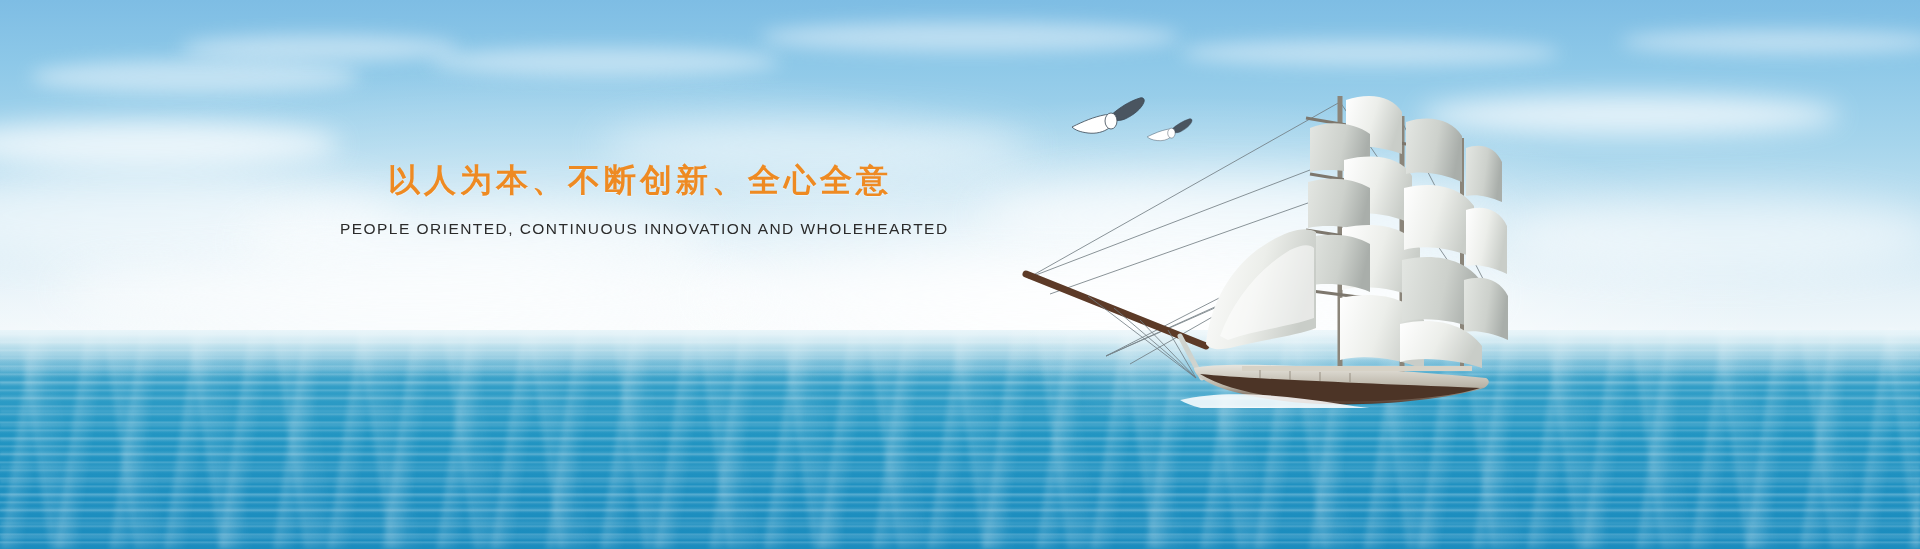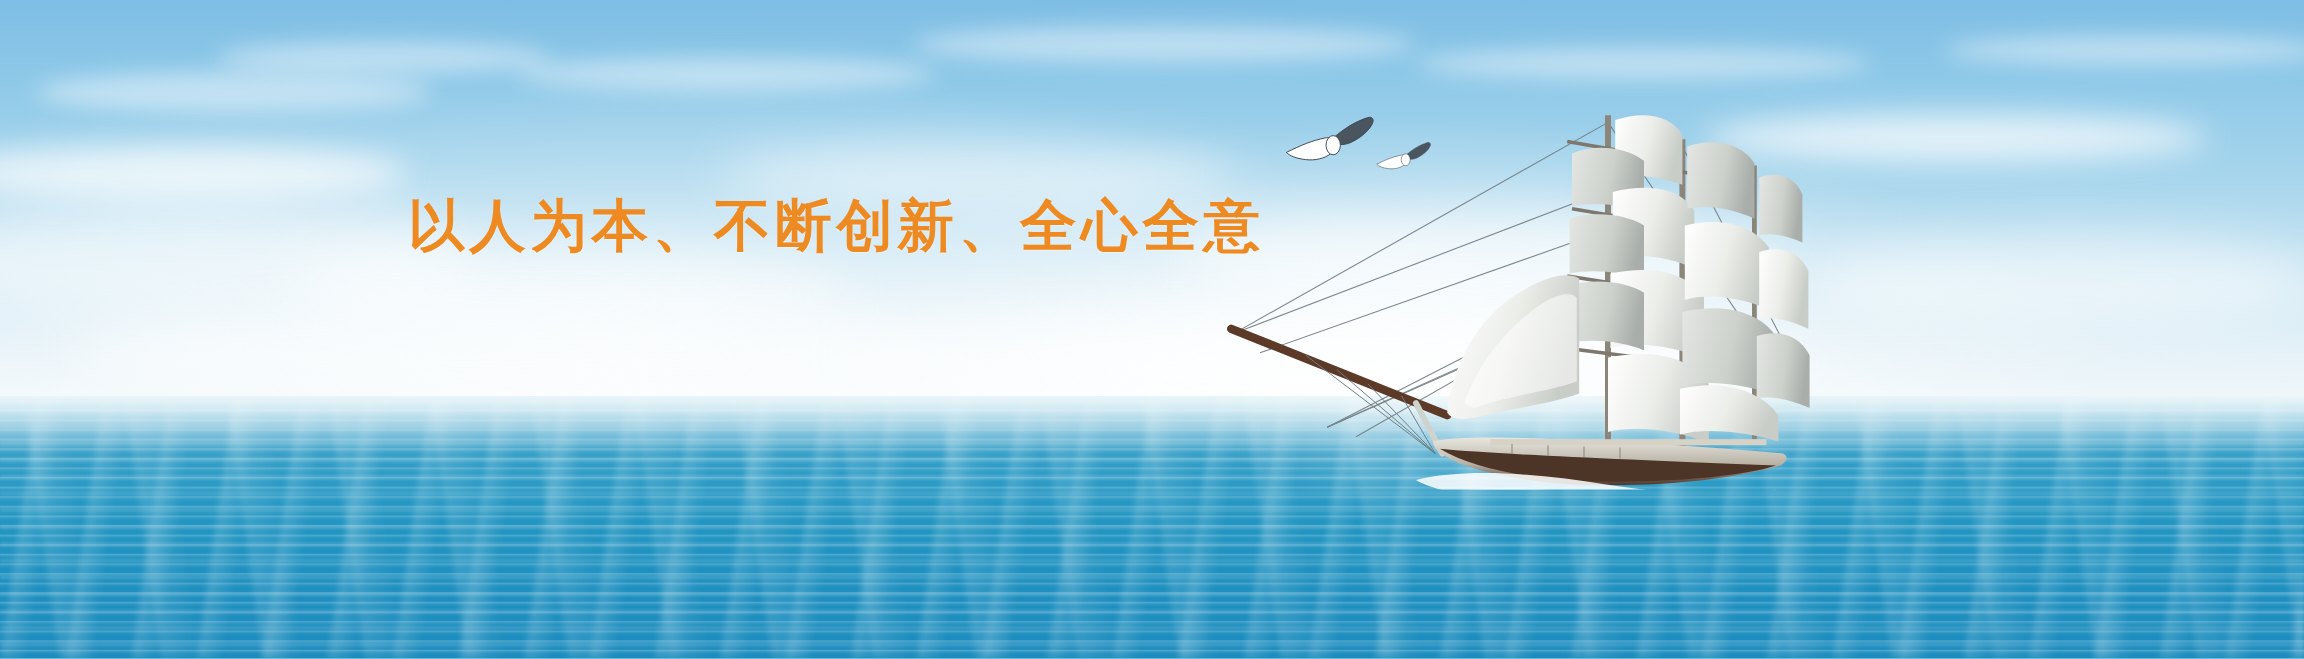--- a/index.html
+++ b/index.html
@@ -118,21 +118,21 @@
   
   .text-block {
     position: absolute;
     left: 340px;
     top: 160px;
     width: 600px;
     text-align: center;
   }
   .headline {
     font-family: "DejaVu Sans", sans-serif;
-    font-size: 47px;
+    font-size: 32px;
     font-weight: bold;
     letter-spacing: 4px;
     color: #ee8a22;
     line-height: 1.25;
     white-space: nowrap;
     text-shadow: 0 1px 1px rgba(255,255,255,0.45);
   }
   .subline {
     margin-top: 20px;
     font-family: "Liberation Sans", sans-serif;
@@ -304,15 +304,16 @@
 
       <g>
         <path d="M170 322 C210 312, 270 316, 330 326 C380 334, 430 336, 470 330 C430 344, 350 348, 280 342 C226 338, 186 332, 170 322 Z" fill="#ffffff" opacity="0.85"></path>
         <path d="M196 332 C240 326, 300 330, 360 338 C330 344, 262 344, 196 332 Z" fill="#ffffff" opacity="0.6"></path>
       </g>
     </svg>
   </div>
 
   <div class="text-block">
     <div class="headline">以人为本、不断创新、全心全意</div>
+    <div class="subline">PEOPLE ORIENTED, CONTINUOUS INNOVATION AND WHOLEHEARTED</div>
   </div>
 
 </div>
 
 </body></html>

